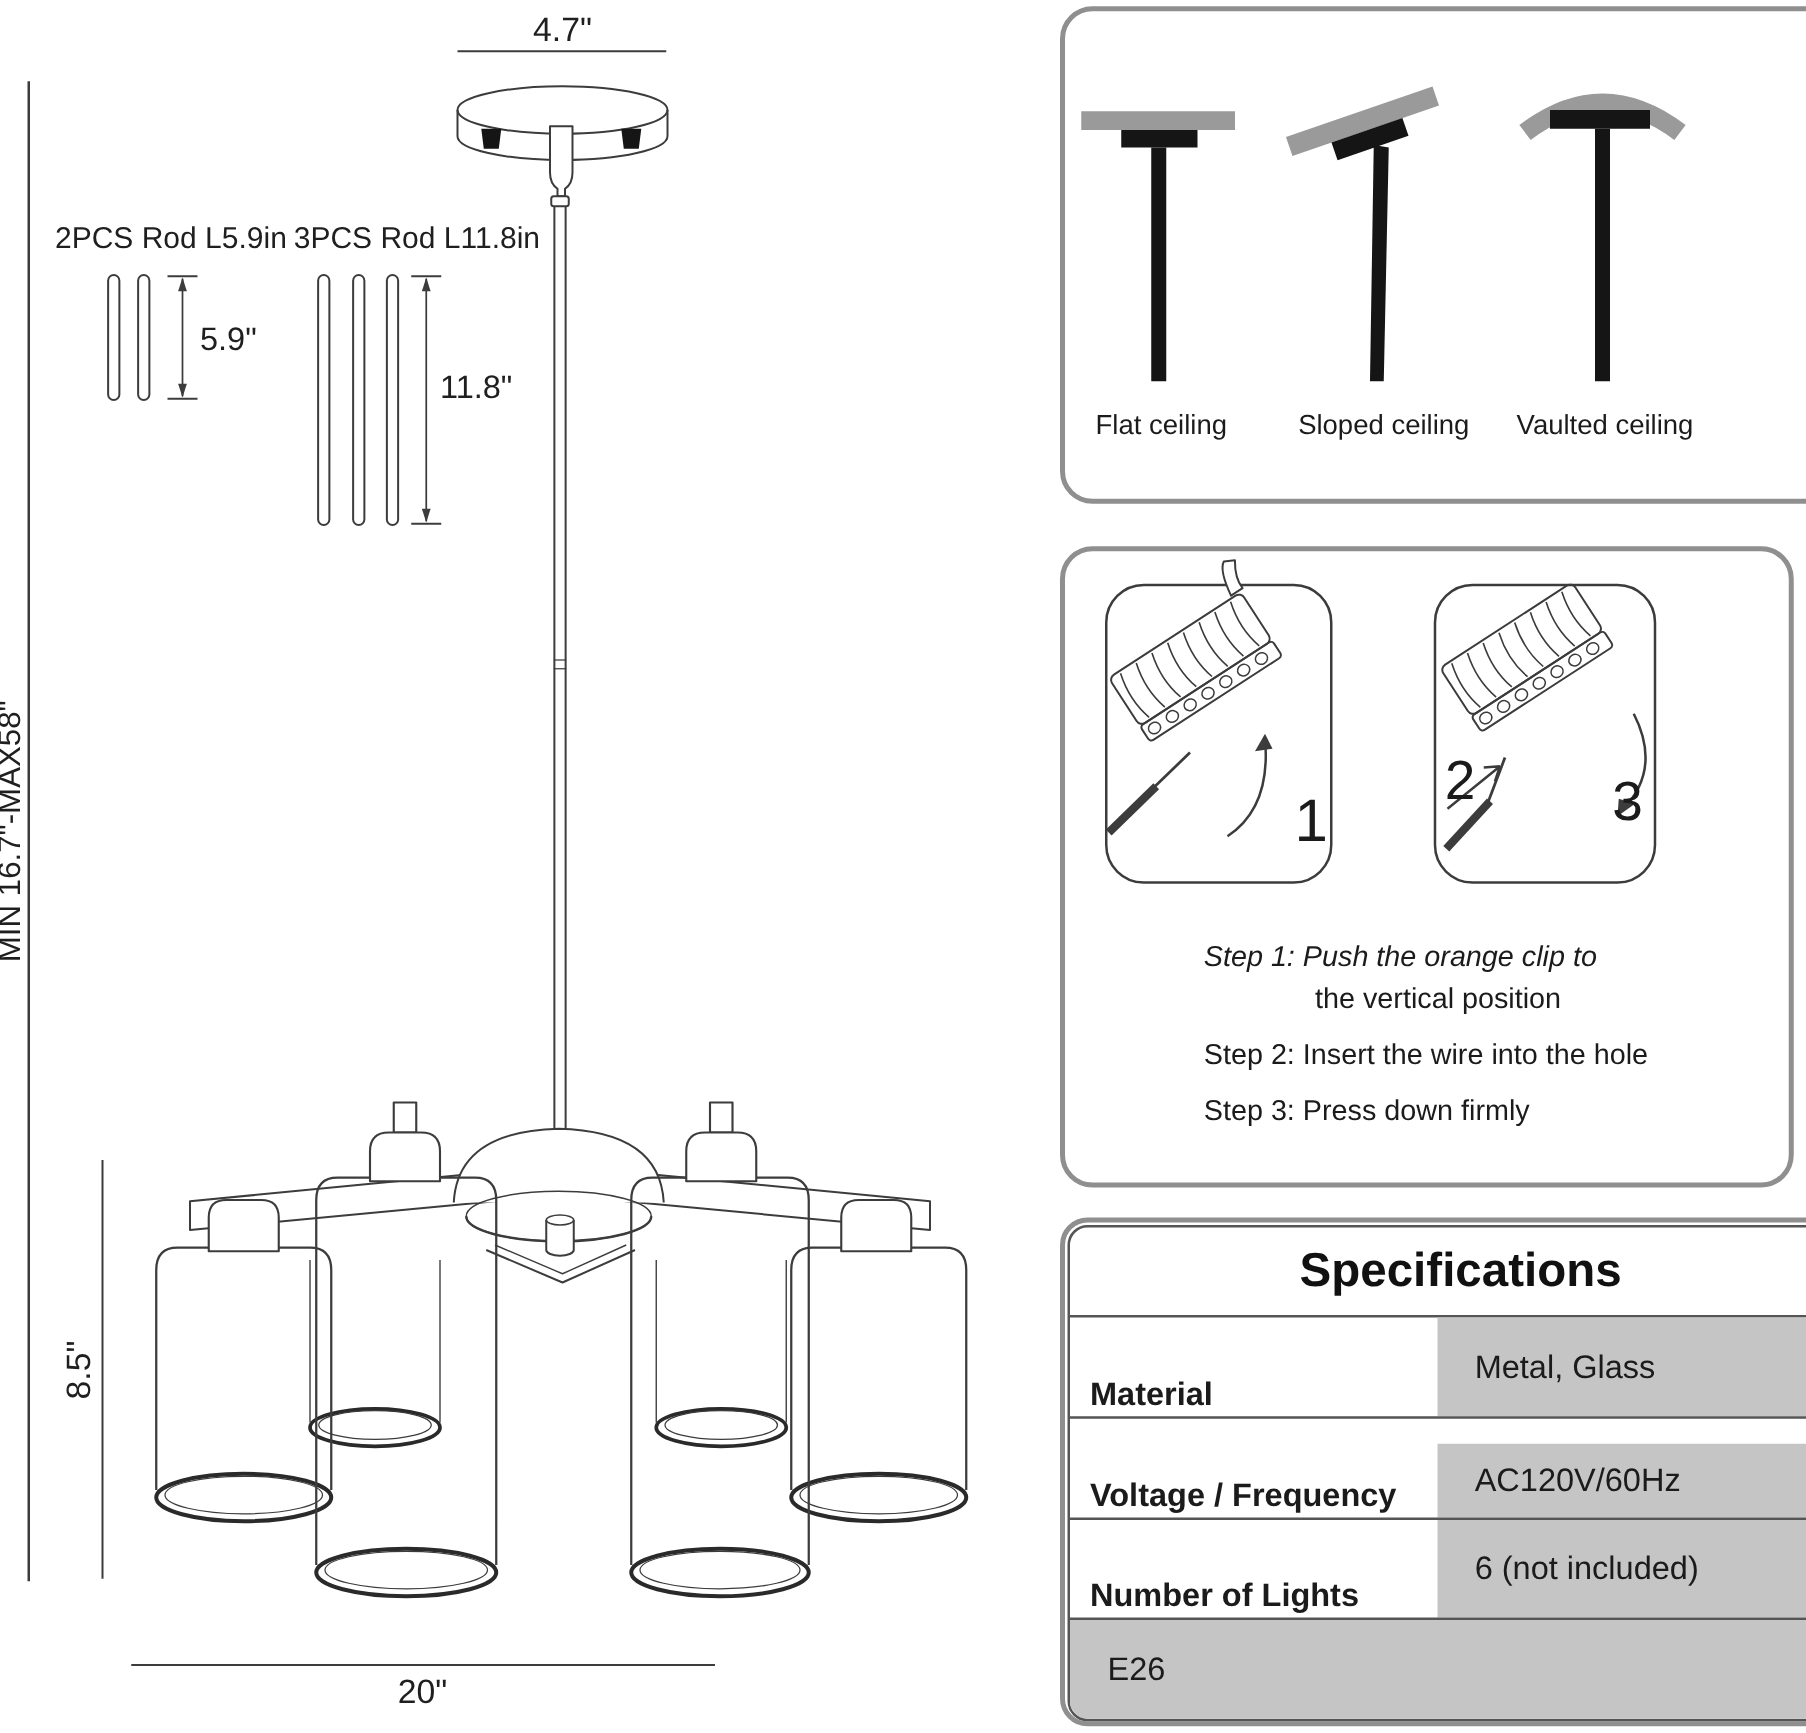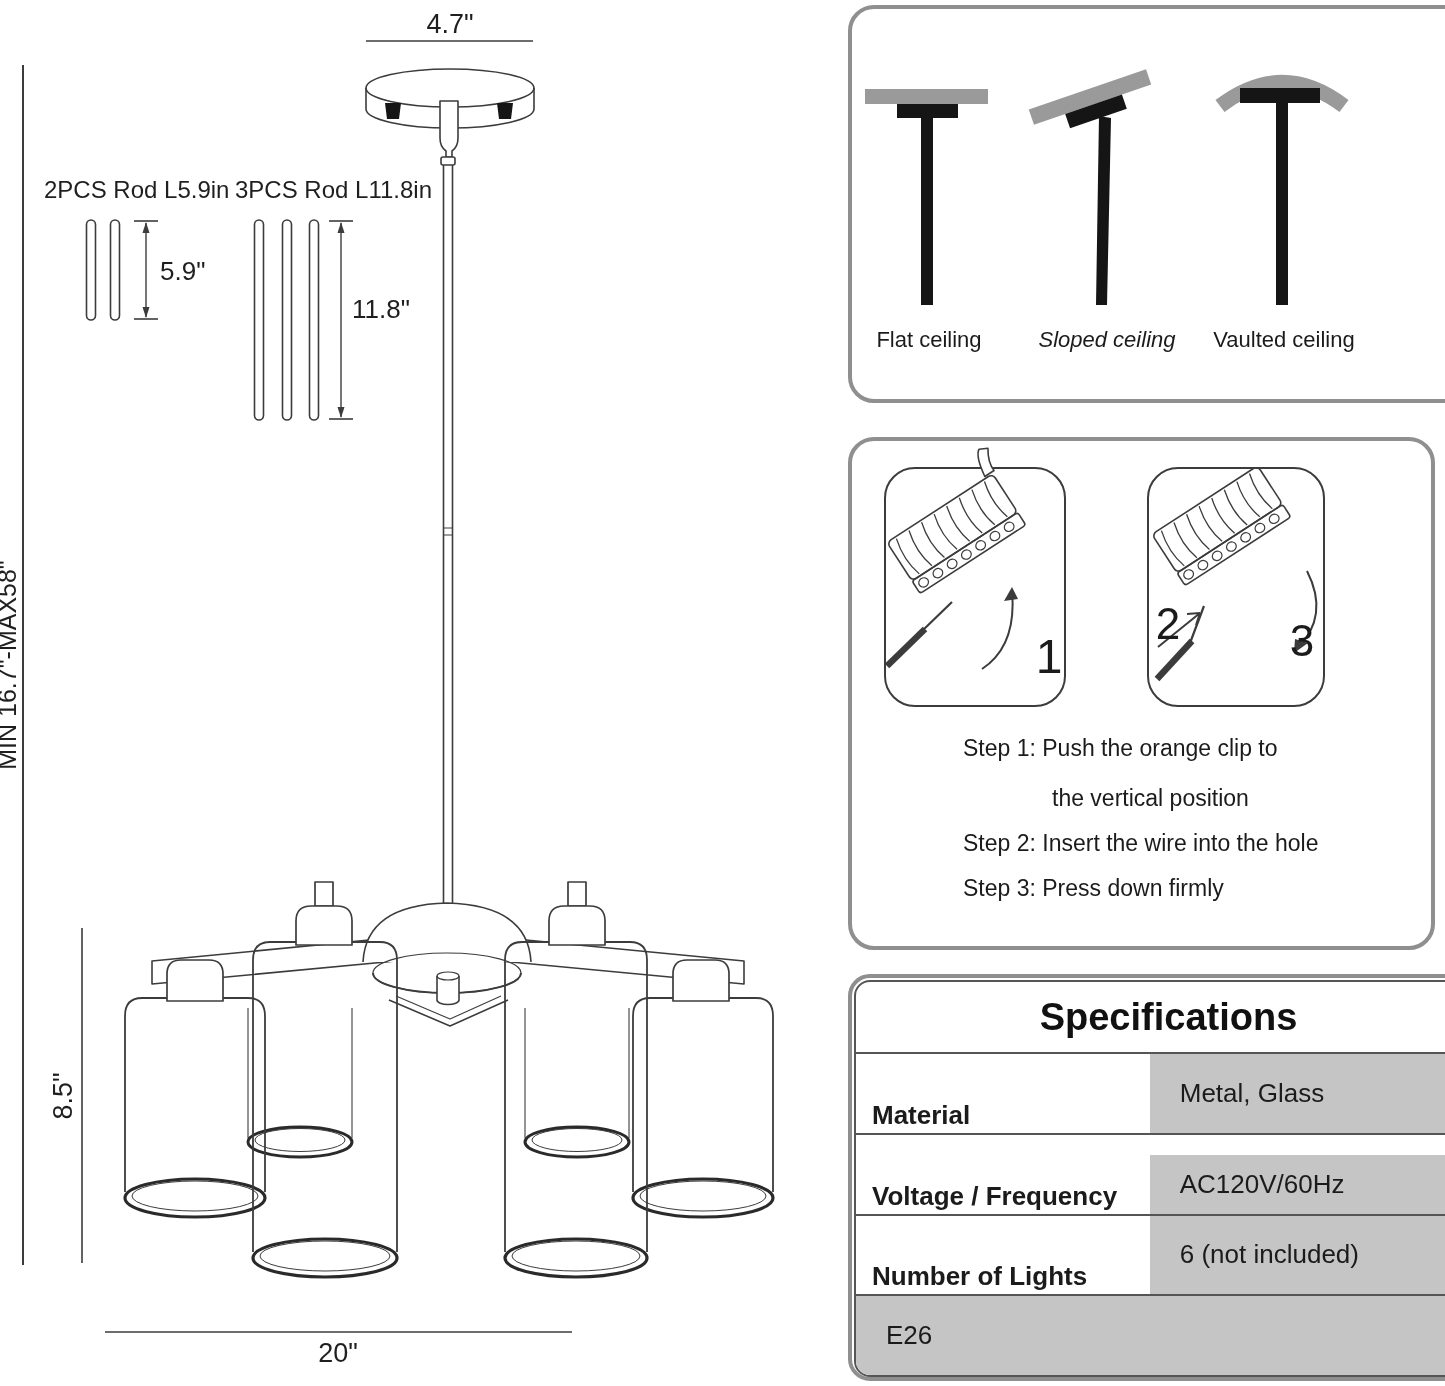--- a/index.html
+++ b/index.html
@@ -8,24 +8,24 @@
   svg{display:block;}
   .diagram-svg{position:absolute;left:0;top:0;}
   .dim-text{fill:#1f1f1f;}
   .panel{position:absolute;border:4px solid #8f8f8f;border-radius:26px;background:#fff;box-sizing:border-box;}
   #panel-ceiling{left:848px;top:5px;width:643px;height:398px;}
   #panel-steps{left:848px;top:437px;width:587px;height:513px;}
   #panel-specs{left:848px;top:974px;width:641px;height:407px;border-radius:22px;}
   .panel-svg{position:absolute;left:0;top:0;}
   .ceil-label{position:absolute;top:318px;text-align:center;font-size:22px;color:#1b1b1b;}
   #ceil-label-flat{left:2px;width:150px;}
-  #ceil-label-sloped{left:170px;width:170px;font-style:italic;}
+  #ceil-label-sloped{left:170px;width:170px;}
   #ceil-label-vaulted{left:342px;width:180px;}
   .step-line{position:absolute;font-size:23px;color:#1b1b1b;white-space:nowrap;}
-  #step-line-1{left:111px;top:294px;}
+  #step-line-1{left:111px;top:311px;font-style:italic;}
   #step-line-2{left:200px;top:344px;}
   #step-line-3{left:111px;top:389px;}
   #step-line-4{left:111px;top:434px;}
   .spec-inner{margin:2px;border:2px solid #555;border-radius:16px;overflow:hidden;
               height:393px;display:flex;flex-direction:column;background:#fff;}
   .spec-title{height:70px;flex:0 0 70px;display:flex;align-items:center;justify-content:center;
               font-size:38px;font-weight:bold;color:#111;}
   .spec-row{flex:1;display:flex;border-top:2.5px solid #555;min-height:0;}
   .spec-label{width:47%;display:flex;align-items:center;padding-left:16px;
               font-size:26px;font-weight:bold;box-sizing:border-box;margin-top:44px;}

